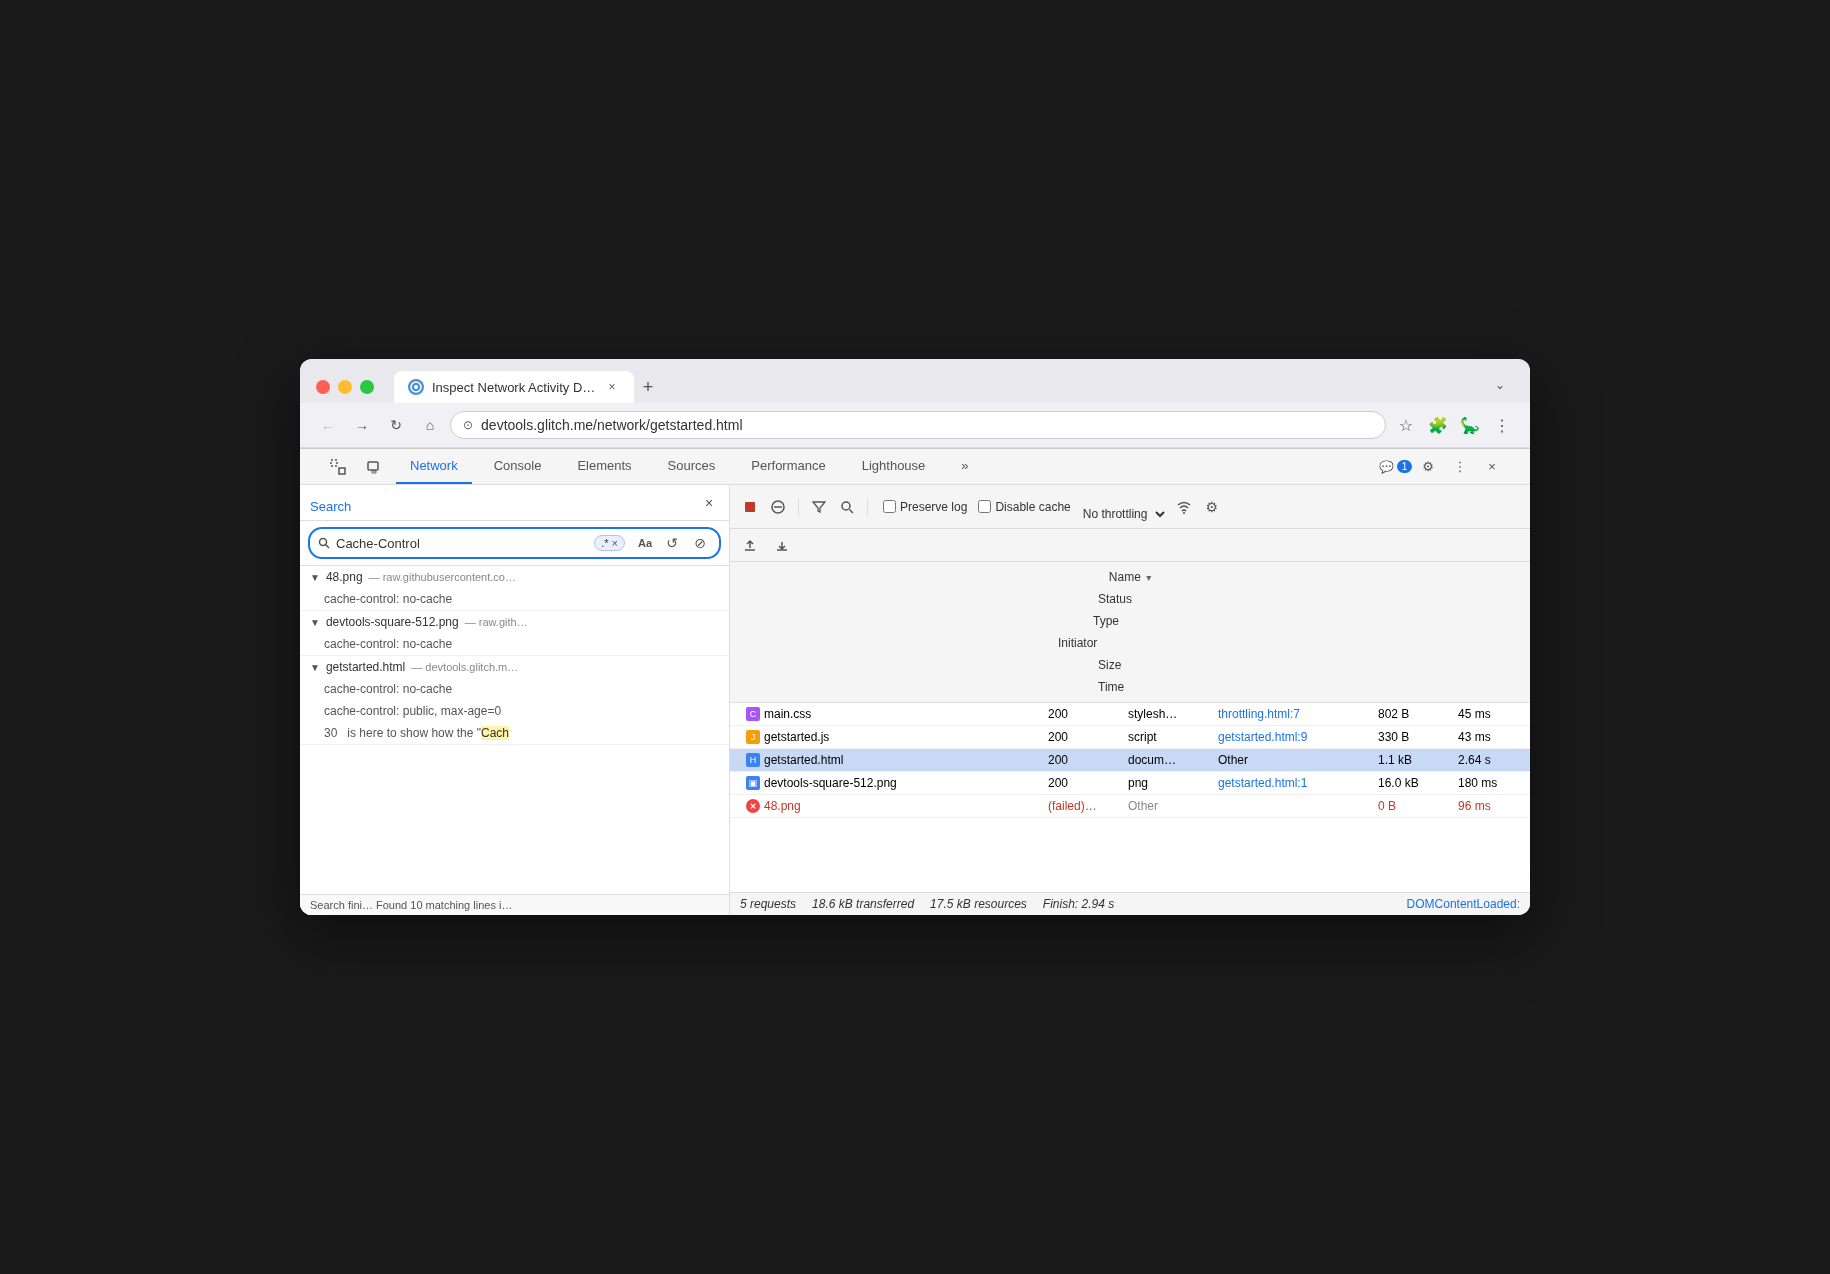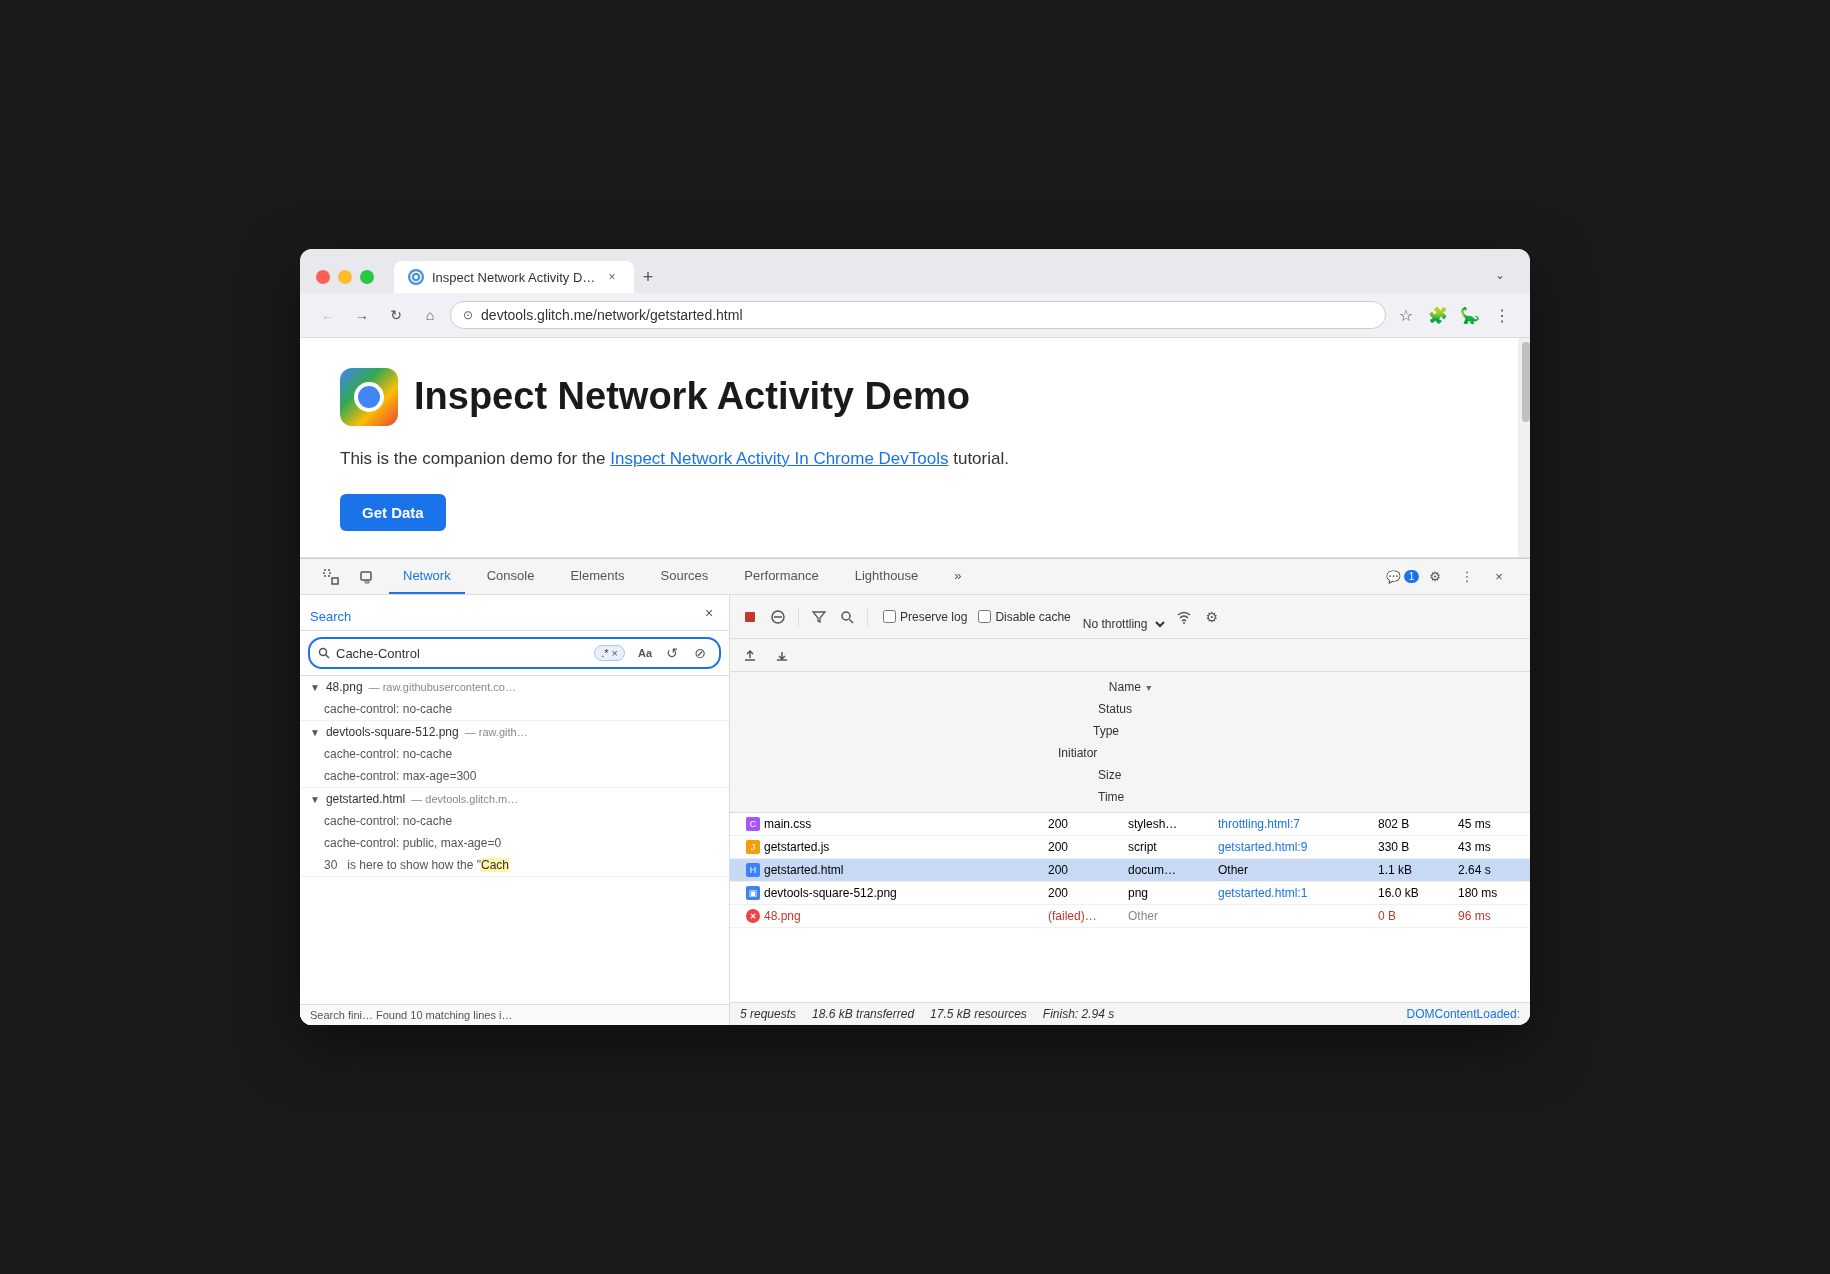--- a/index.html
+++ b/index.html
@@ -189,21 +189,21 @@
     
     .devtools {
       background: #f5f5f5;
       border-top: 1px solid #ccc;
     }
     .devtools-tabs {
       display: flex;
       align-items: center;
       background: #f5f5f5;
       border-bottom: 1px solid #ddd;
-      padding: 0 17px;
+      padding: 0 24px;
       gap: 8px;
     }
     .devtools-tab {
       padding: 9px 14px;
       font-size: 13px;
       color: #555;
       cursor: pointer;
       border-bottom: 2px solid transparent;
       white-space: nowrap;
     }
@@ -493,35 +493,20 @@
       <span class="address-text">devtools.glitch.me/network/getstarted.html</span>
     </div>
     <div class="toolbar-icons">
       <div class="toolbar-icon">☆</div>
       <div class="toolbar-icon">🧩</div>
       <div class="toolbar-icon">🦕</div>
       <div class="toolbar-icon">⋮</div>
     </div>
   </div>
 
-  <div class="page-content">
-    <div class="page-header">
-      <div class="chrome-logo"></div>
-      <h1 class="page-title">Inspect Network Activity Demo</h1>
-    </div>
-    <p class="page-desc">
-      <span>This is the companion demo for the </span>
-      <a class="link-text">Inspect Network Activity In Chrome DevTools</a>
-      <span> tutorial.</span>
-    </p>
-    <button class="get-data-btn">Get Data</button>
-    <div class="scrollbar-right">
-      <div class="scrollbar-thumb"></div>
-    </div>
-  </div>
 
   <div class="devtools">
 
     <div class="devtools-tabs">
       <div class="inspect-icon" title="Inspect Element">
         <svg width="16" height="16" viewBox="0 0 16 16" fill="none">
           <rect x="1" y="1" width="6" height="6" stroke="#555" stroke-width="1.5" fill="none" stroke-dasharray="2"></rect>
           <rect x="9" y="9" width="6" height="6" stroke="#555" stroke-width="1.5" fill="none"></rect>
         </svg>
       </div>
@@ -590,23 +575,20 @@
 
           <div class="result-group">
             <div class="result-header">
               <span class="result-arrow">▼</span>
               <span class="result-filename">devtools-square-512.png</span>
               <span class="result-source">— raw.gith…</span>
             </div>
             <div class="result-entry">
               cache-control: no-cache
             </div>
-            <div class="result-entry">
-              cache-control: max-age=300
-            </div>
           </div>
 
           <div class="result-group">
             <div class="result-header">
               <span class="result-arrow">▼</span>
               <span class="result-filename">getstarted.html</span>
               <span class="result-source">— devtools.glitch.m…</span>
             </div>
             <div class="result-entry">
               cache-control: no-cache

